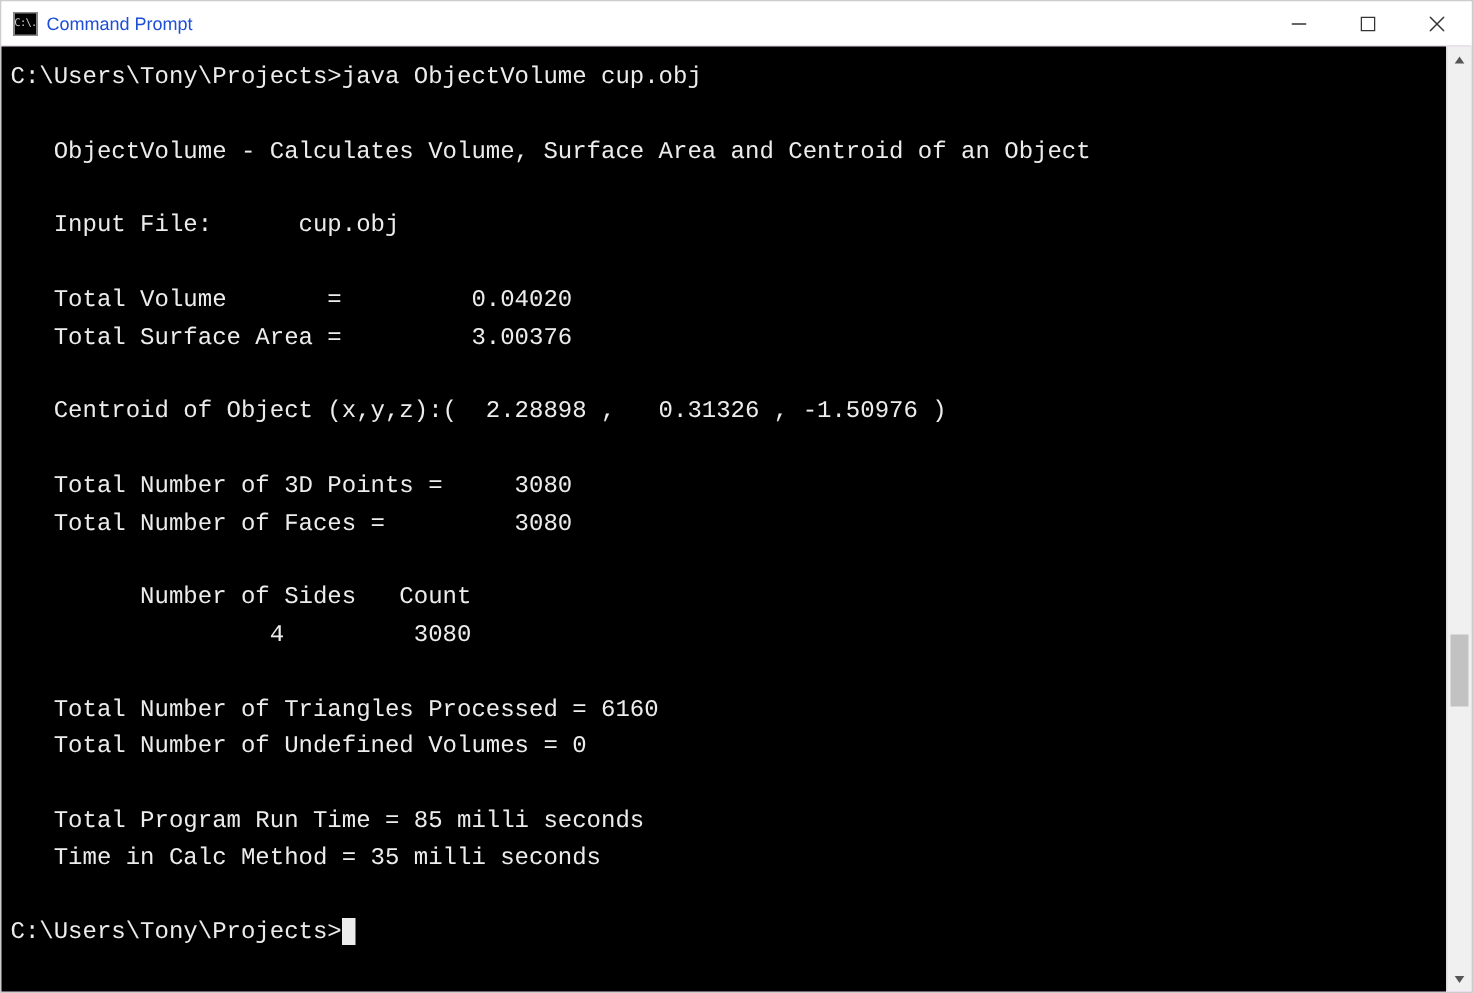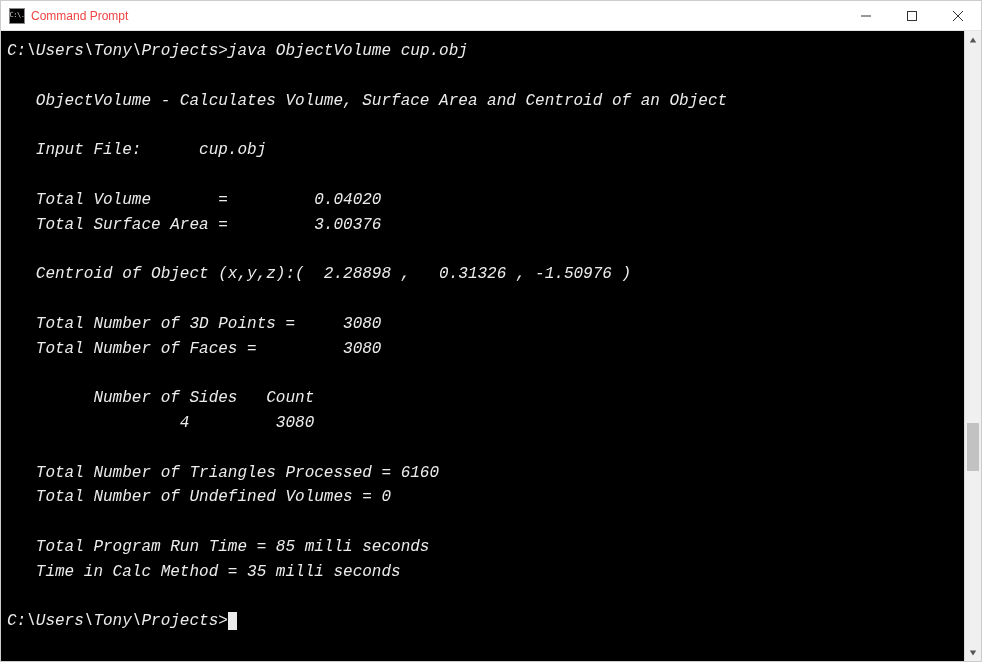--- a/index.html
+++ b/index.html
@@ -43,21 +43,21 @@
     }
     .titlebar-icon-inner {
       color: #ccc;
       font-size: 7px;
       font-family: monospace;
       line-height: 1;
       letter-spacing: -0.5px;
     }
     .titlebar-title {
       font-size: 12px;
-      color: #ef4444;
+      color: #1d4ed8;
       flex: 0 0 auto;
     }
     .titlebar-spacer {
       flex: 1;
     }
     .titlebar-controls {
       display: flex;
       height: 100%;
     }
     .titlebar-btn {
@@ -70,21 +70,20 @@
     }
     .titlebar-btn svg {
       width: 10px;
       height: 10px;
     }
     .console-wrap {
       flex: 1;
       display: flex;
       background: #f0abfc;
       position: relative;
-      font-style: italic;
     }
     .console {
       flex: 1;
       background: #000;
       color: #ececec;
       font-family: Consolas, 'Courier New', monospace;
       font-size: 16px;
       line-height: 1.55;
       padding: 8px 2px 0 6px;
       white-space: pre;

